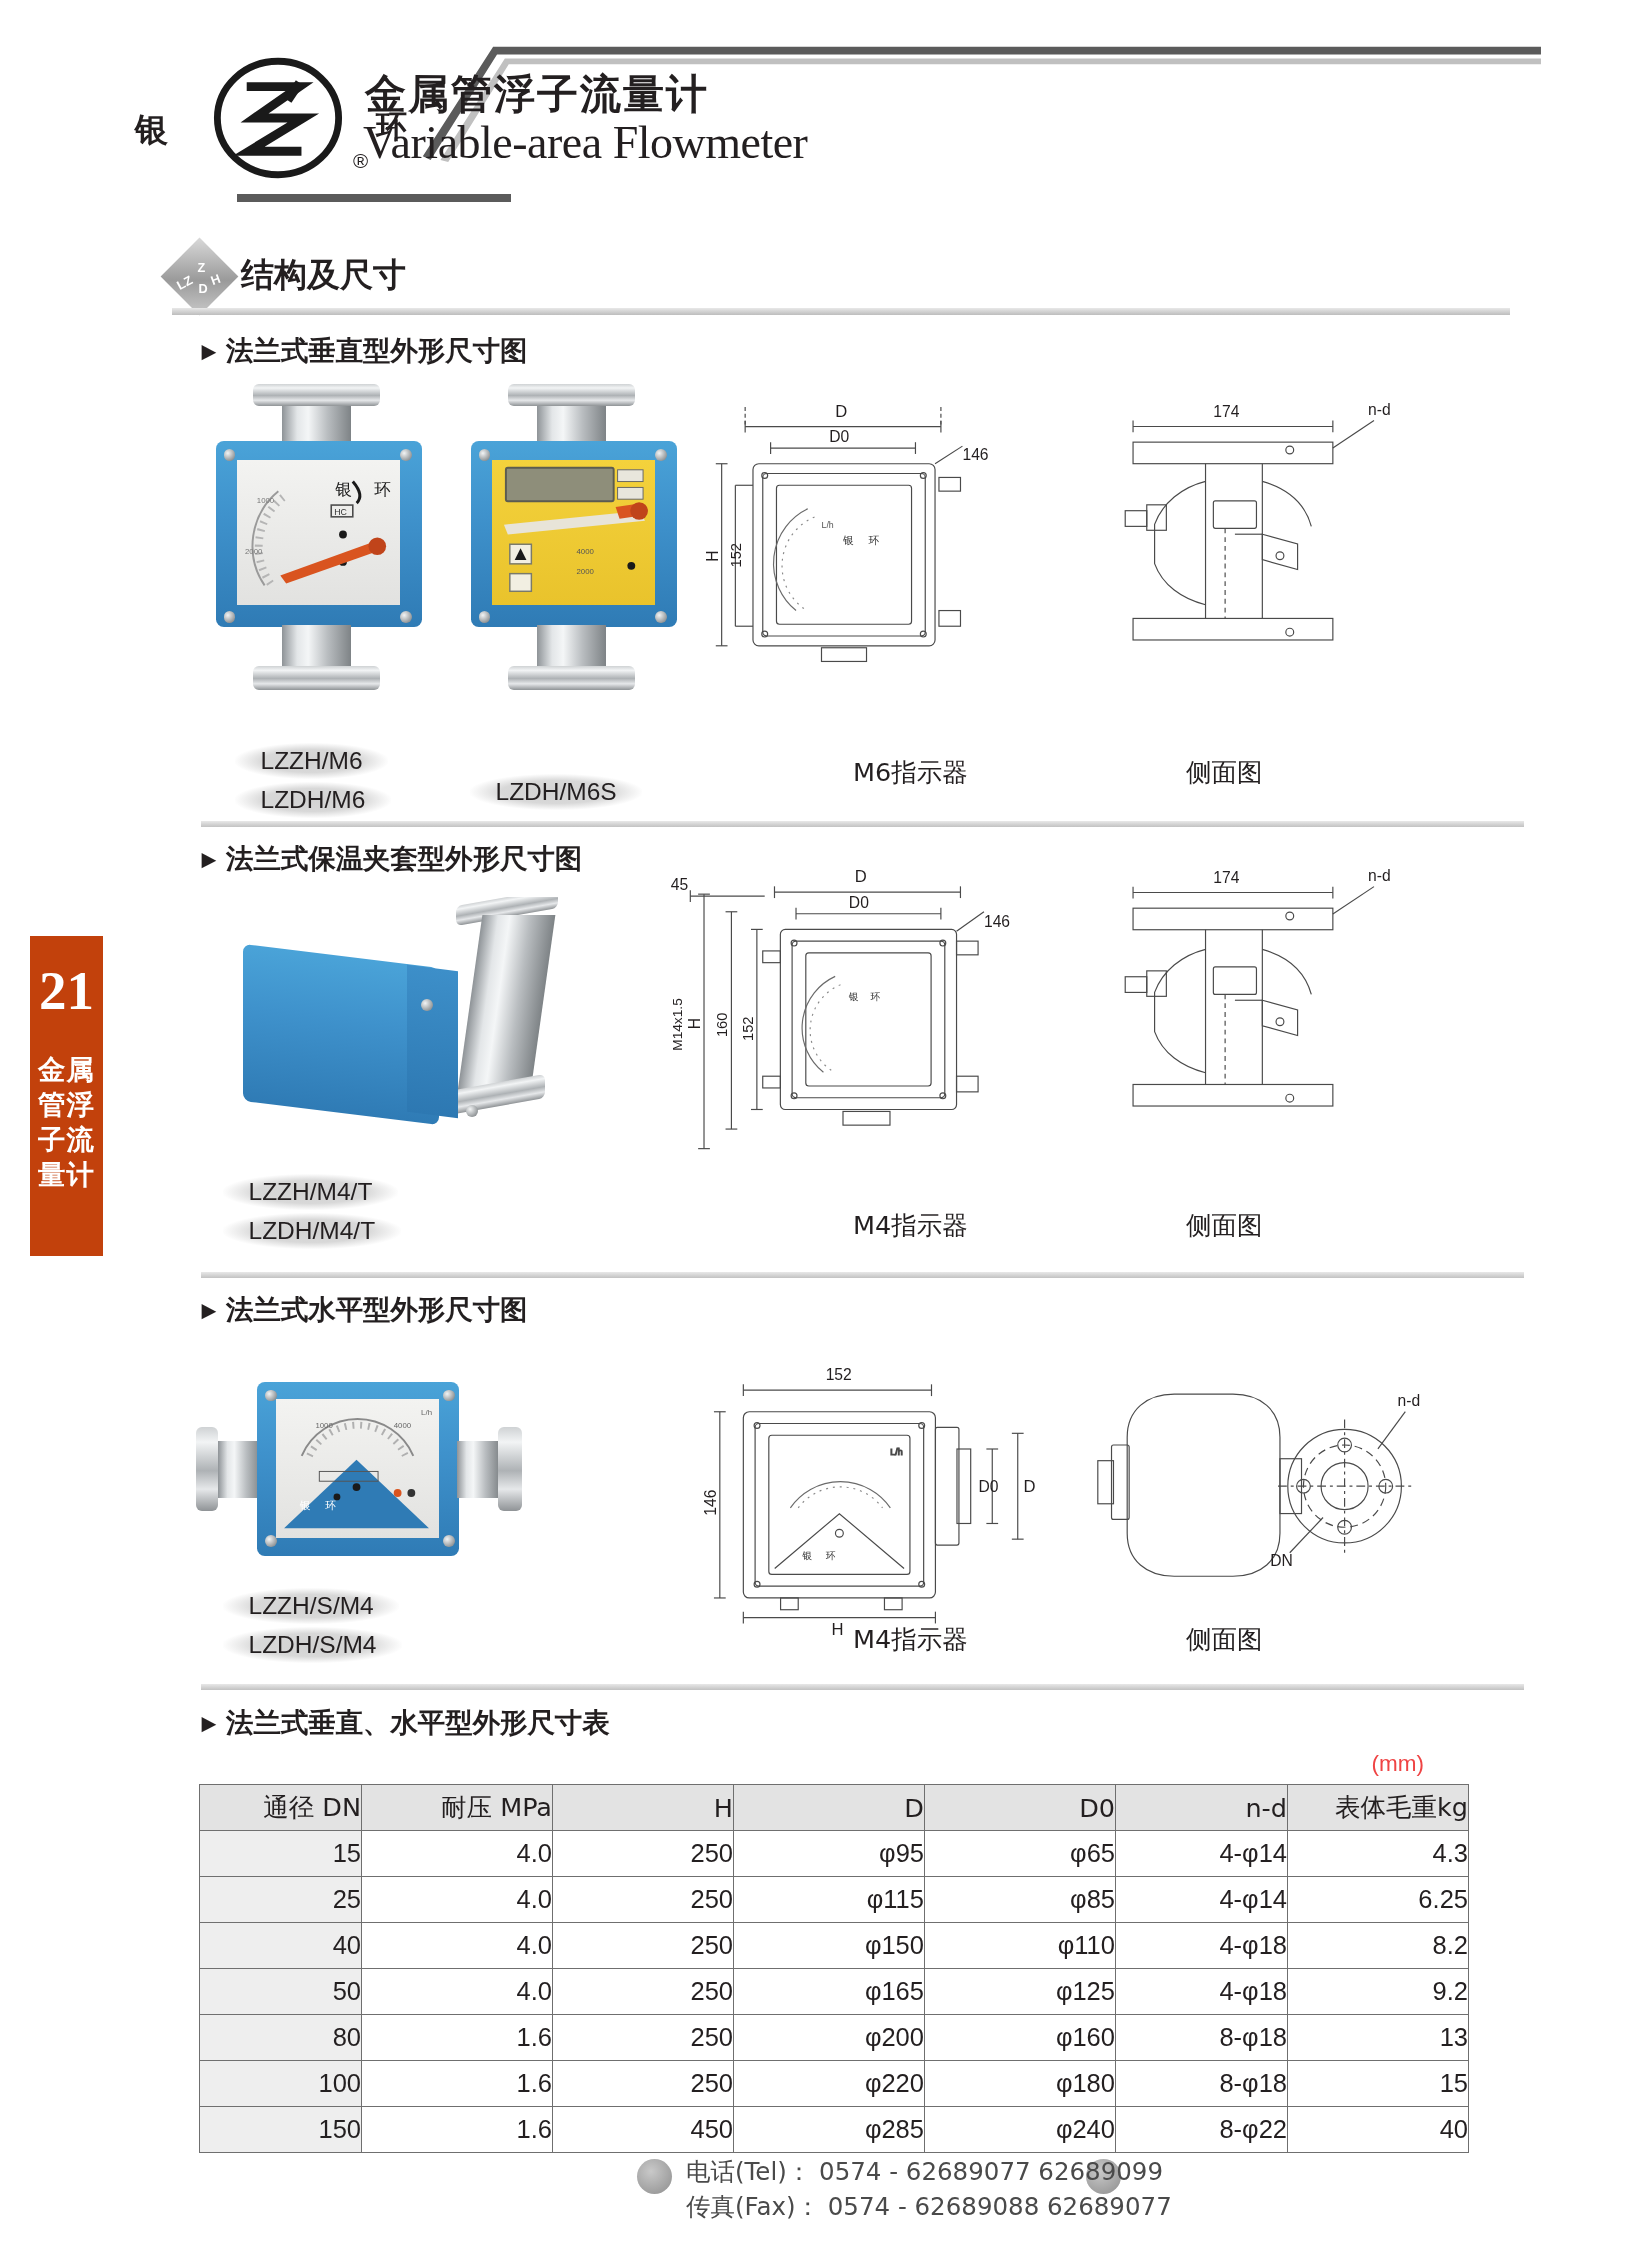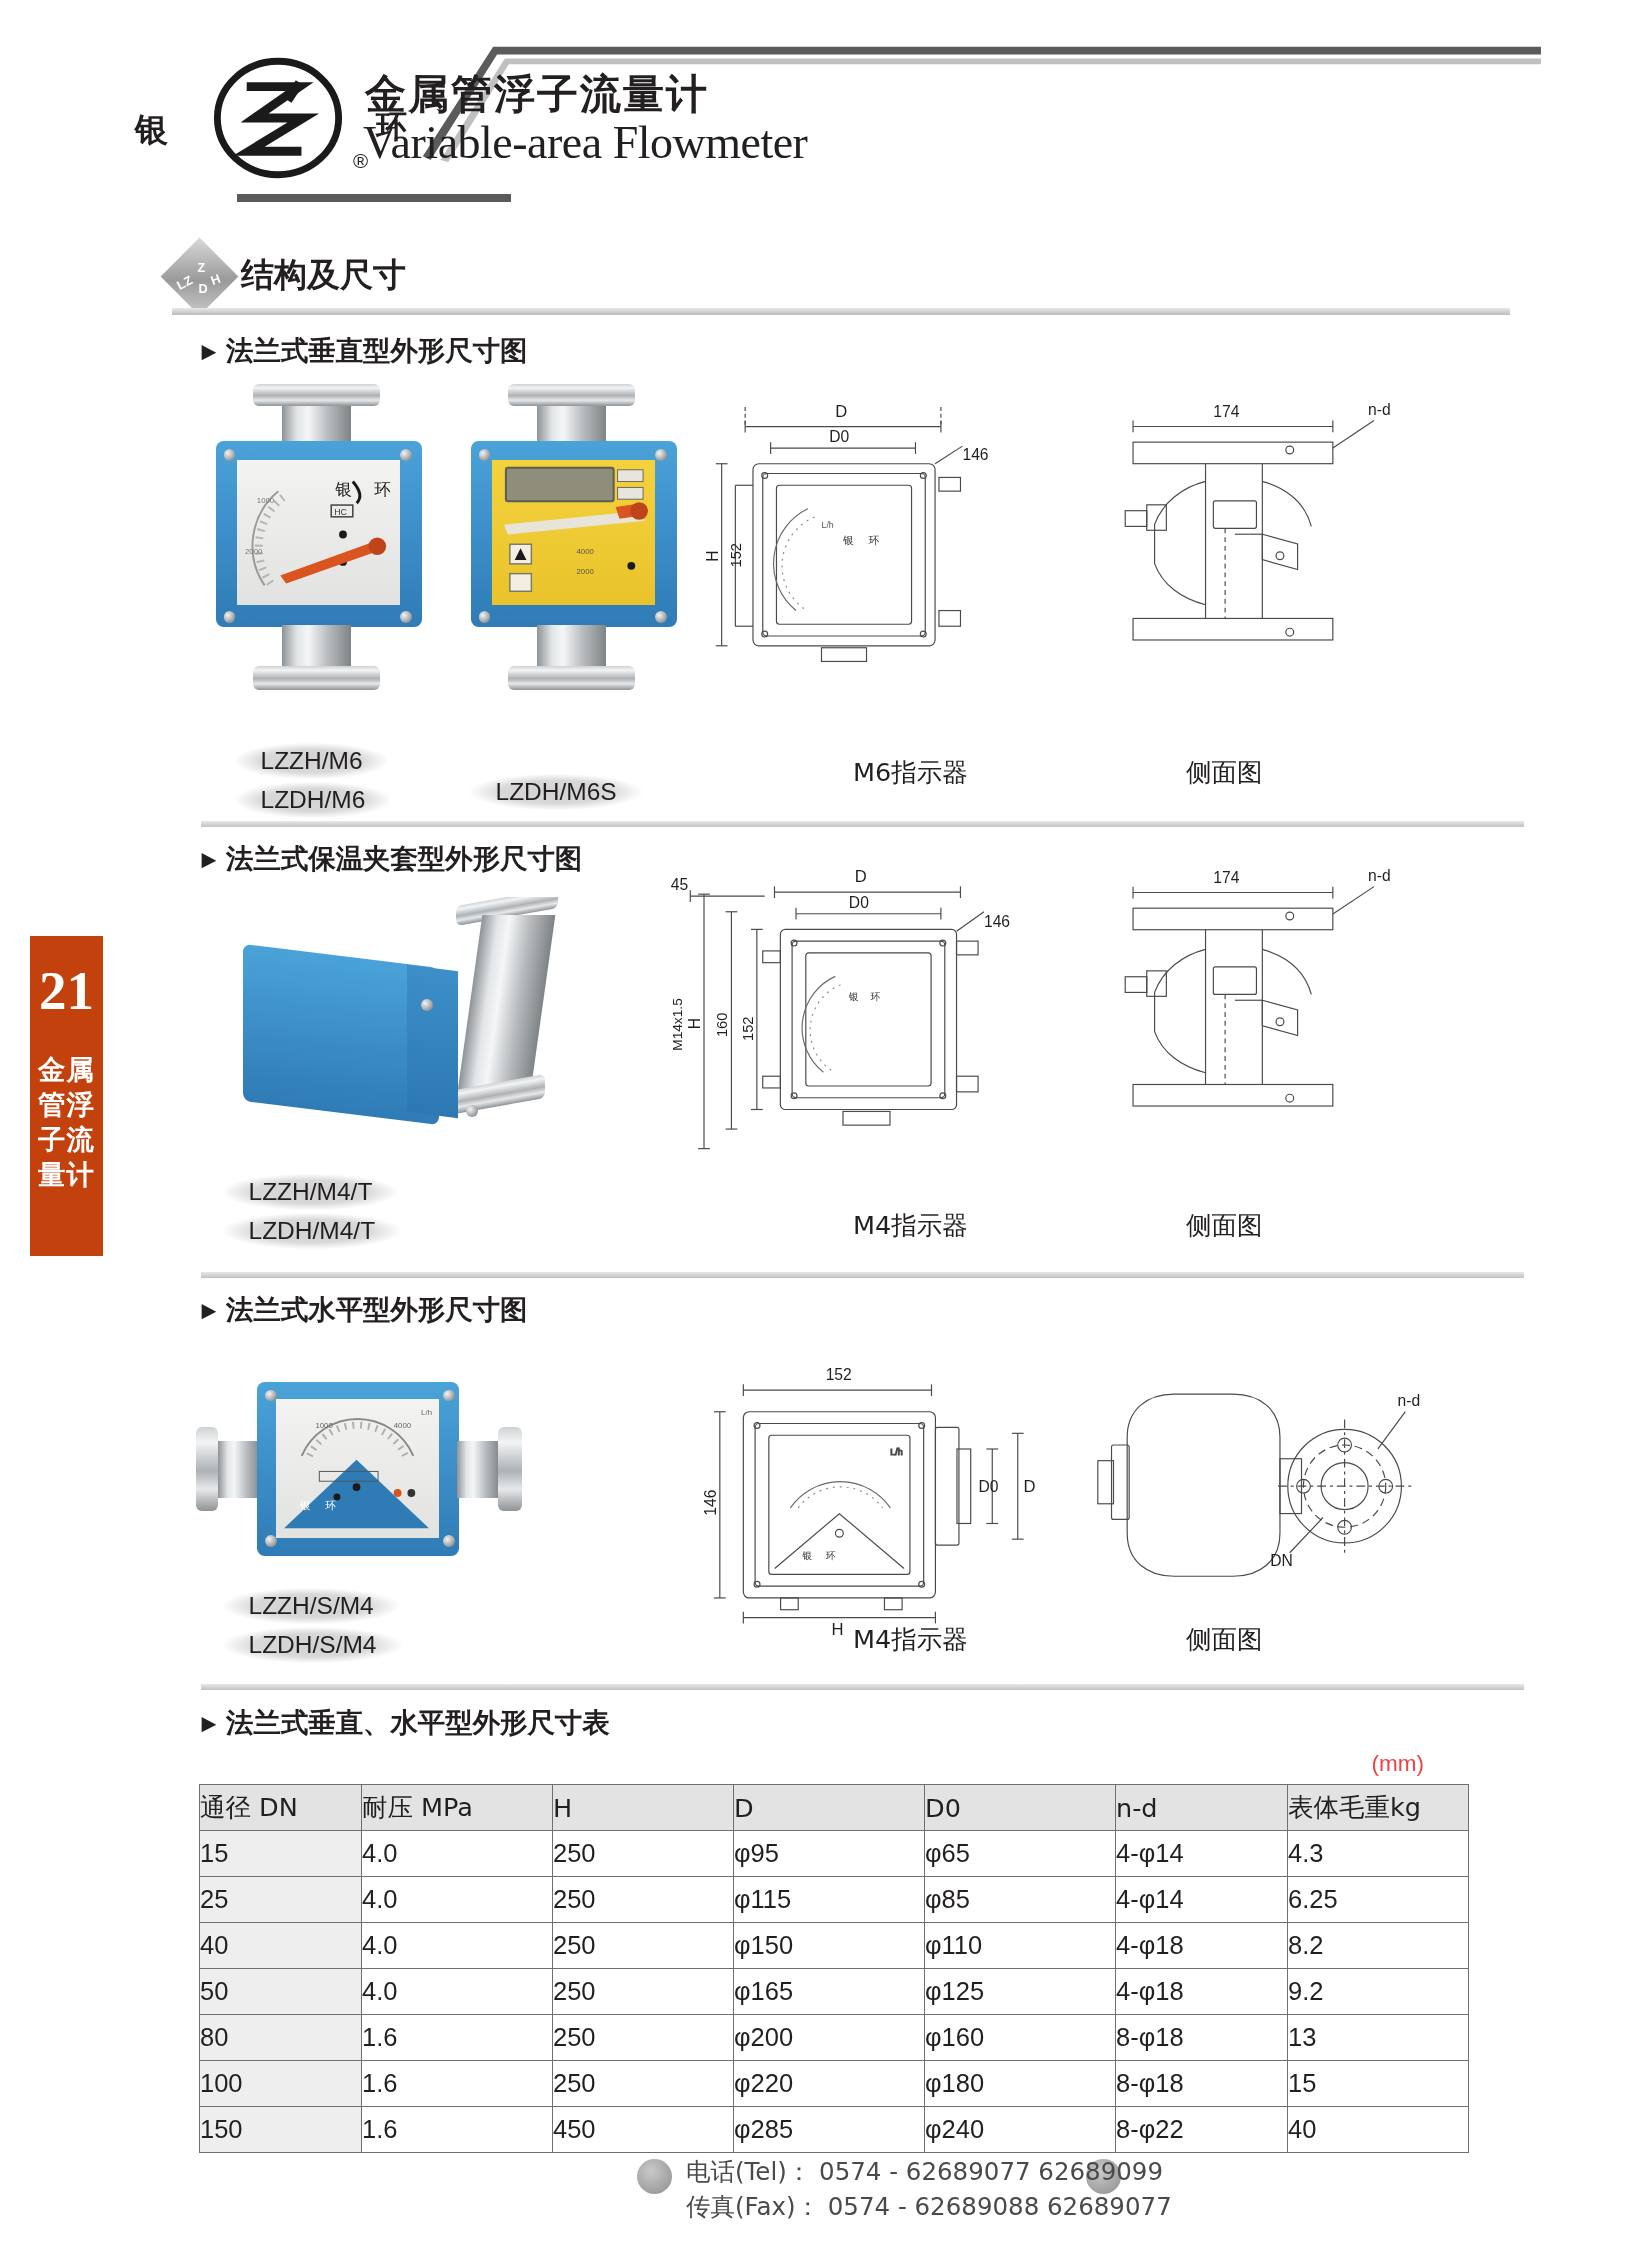--- a/index.html
+++ b/index.html
@@ -83,21 +83,21 @@
 
   
   .draw{position:absolute;}
   .draw svg{display:block;}
 
   
   .tbl-wrap{position:absolute;left:199px;top:1784px;width:1225px;}
   .mm{position:absolute;right:0px;top:-33px;font-size:22.5px;color:#ef4444;}
   table.dims{border-collapse:collapse;width:1225px;table-layout:fixed;}
   table.dims th,table.dims td{
-      border:1.5px solid #6f6f6f;text-align:left;font-size:25.5px;color:#231f20;
+      border:1.5px solid #6f6f6f;text-align:right;font-size:25.5px;color:#231f20;
       font-family:"Liberation Sans",sans-serif;height:45px;padding:0;
   }
   table.dims th{background:#e3e3e3;font-weight:400;font-family:"DejaVu Sans",sans-serif;}
   table.dims td.first{background:#eeeeee;}
   table.dims col.c0{width:162px}
   table.dims col.c1{width:191px}
   table.dims col.c2{width:181px}
   table.dims col.c3{width:191px}
   table.dims col.c4{width:191px}
   table.dims col.c5{width:172px}

